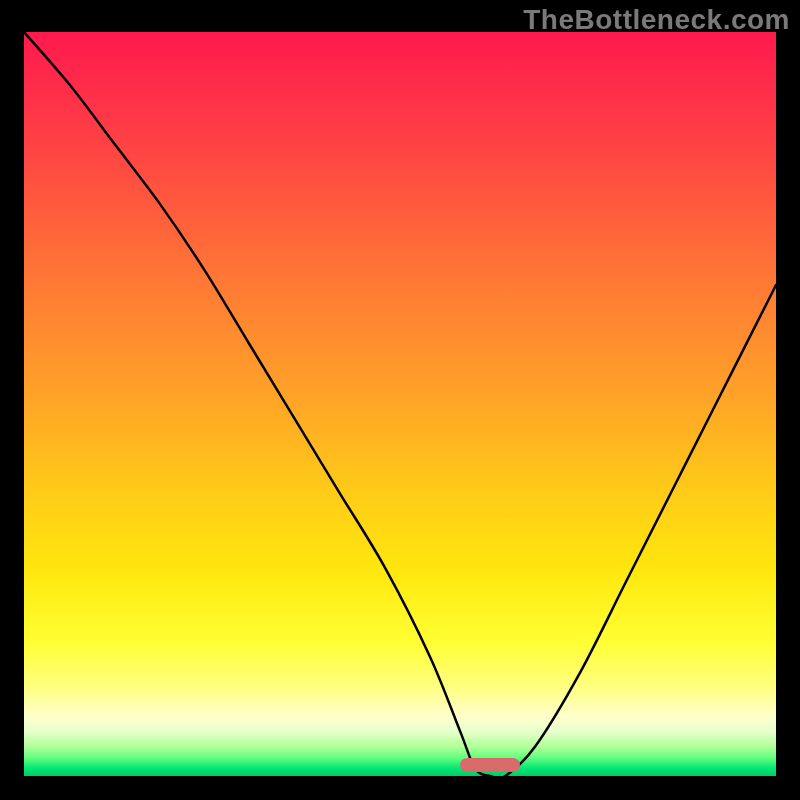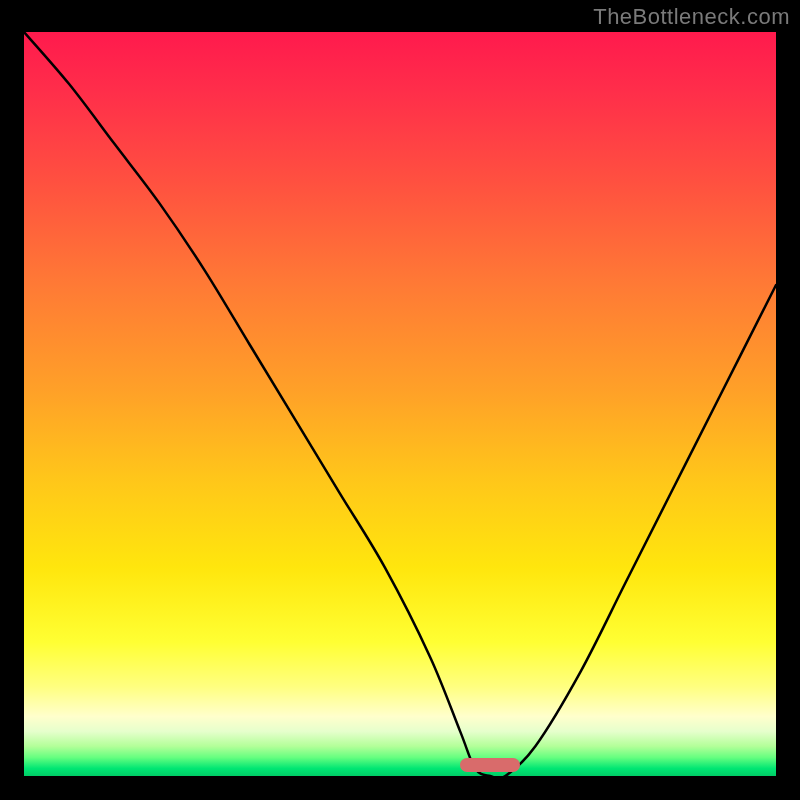--- a/index.html
+++ b/index.html
@@ -38,22 +38,22 @@
       #b3ff99 96%,
       #66ff80 97.5%,
       #00e673 99%,
       #00cc66 100%
     );
   }
   .watermark {
     position: absolute;
     top: 4px;
     right: 10px;
-    font-size: 22px;
-    font-weight: 400;
+    font-size: 28px;
+    font-weight: 700;
     color: #7a7a7a;
     letter-spacing: 0.5px;
     user-select: none;
   }
   svg.curve {
     position: absolute;
     left: 0;
     top: 0;
     width: 100%;
     height: 100%;

